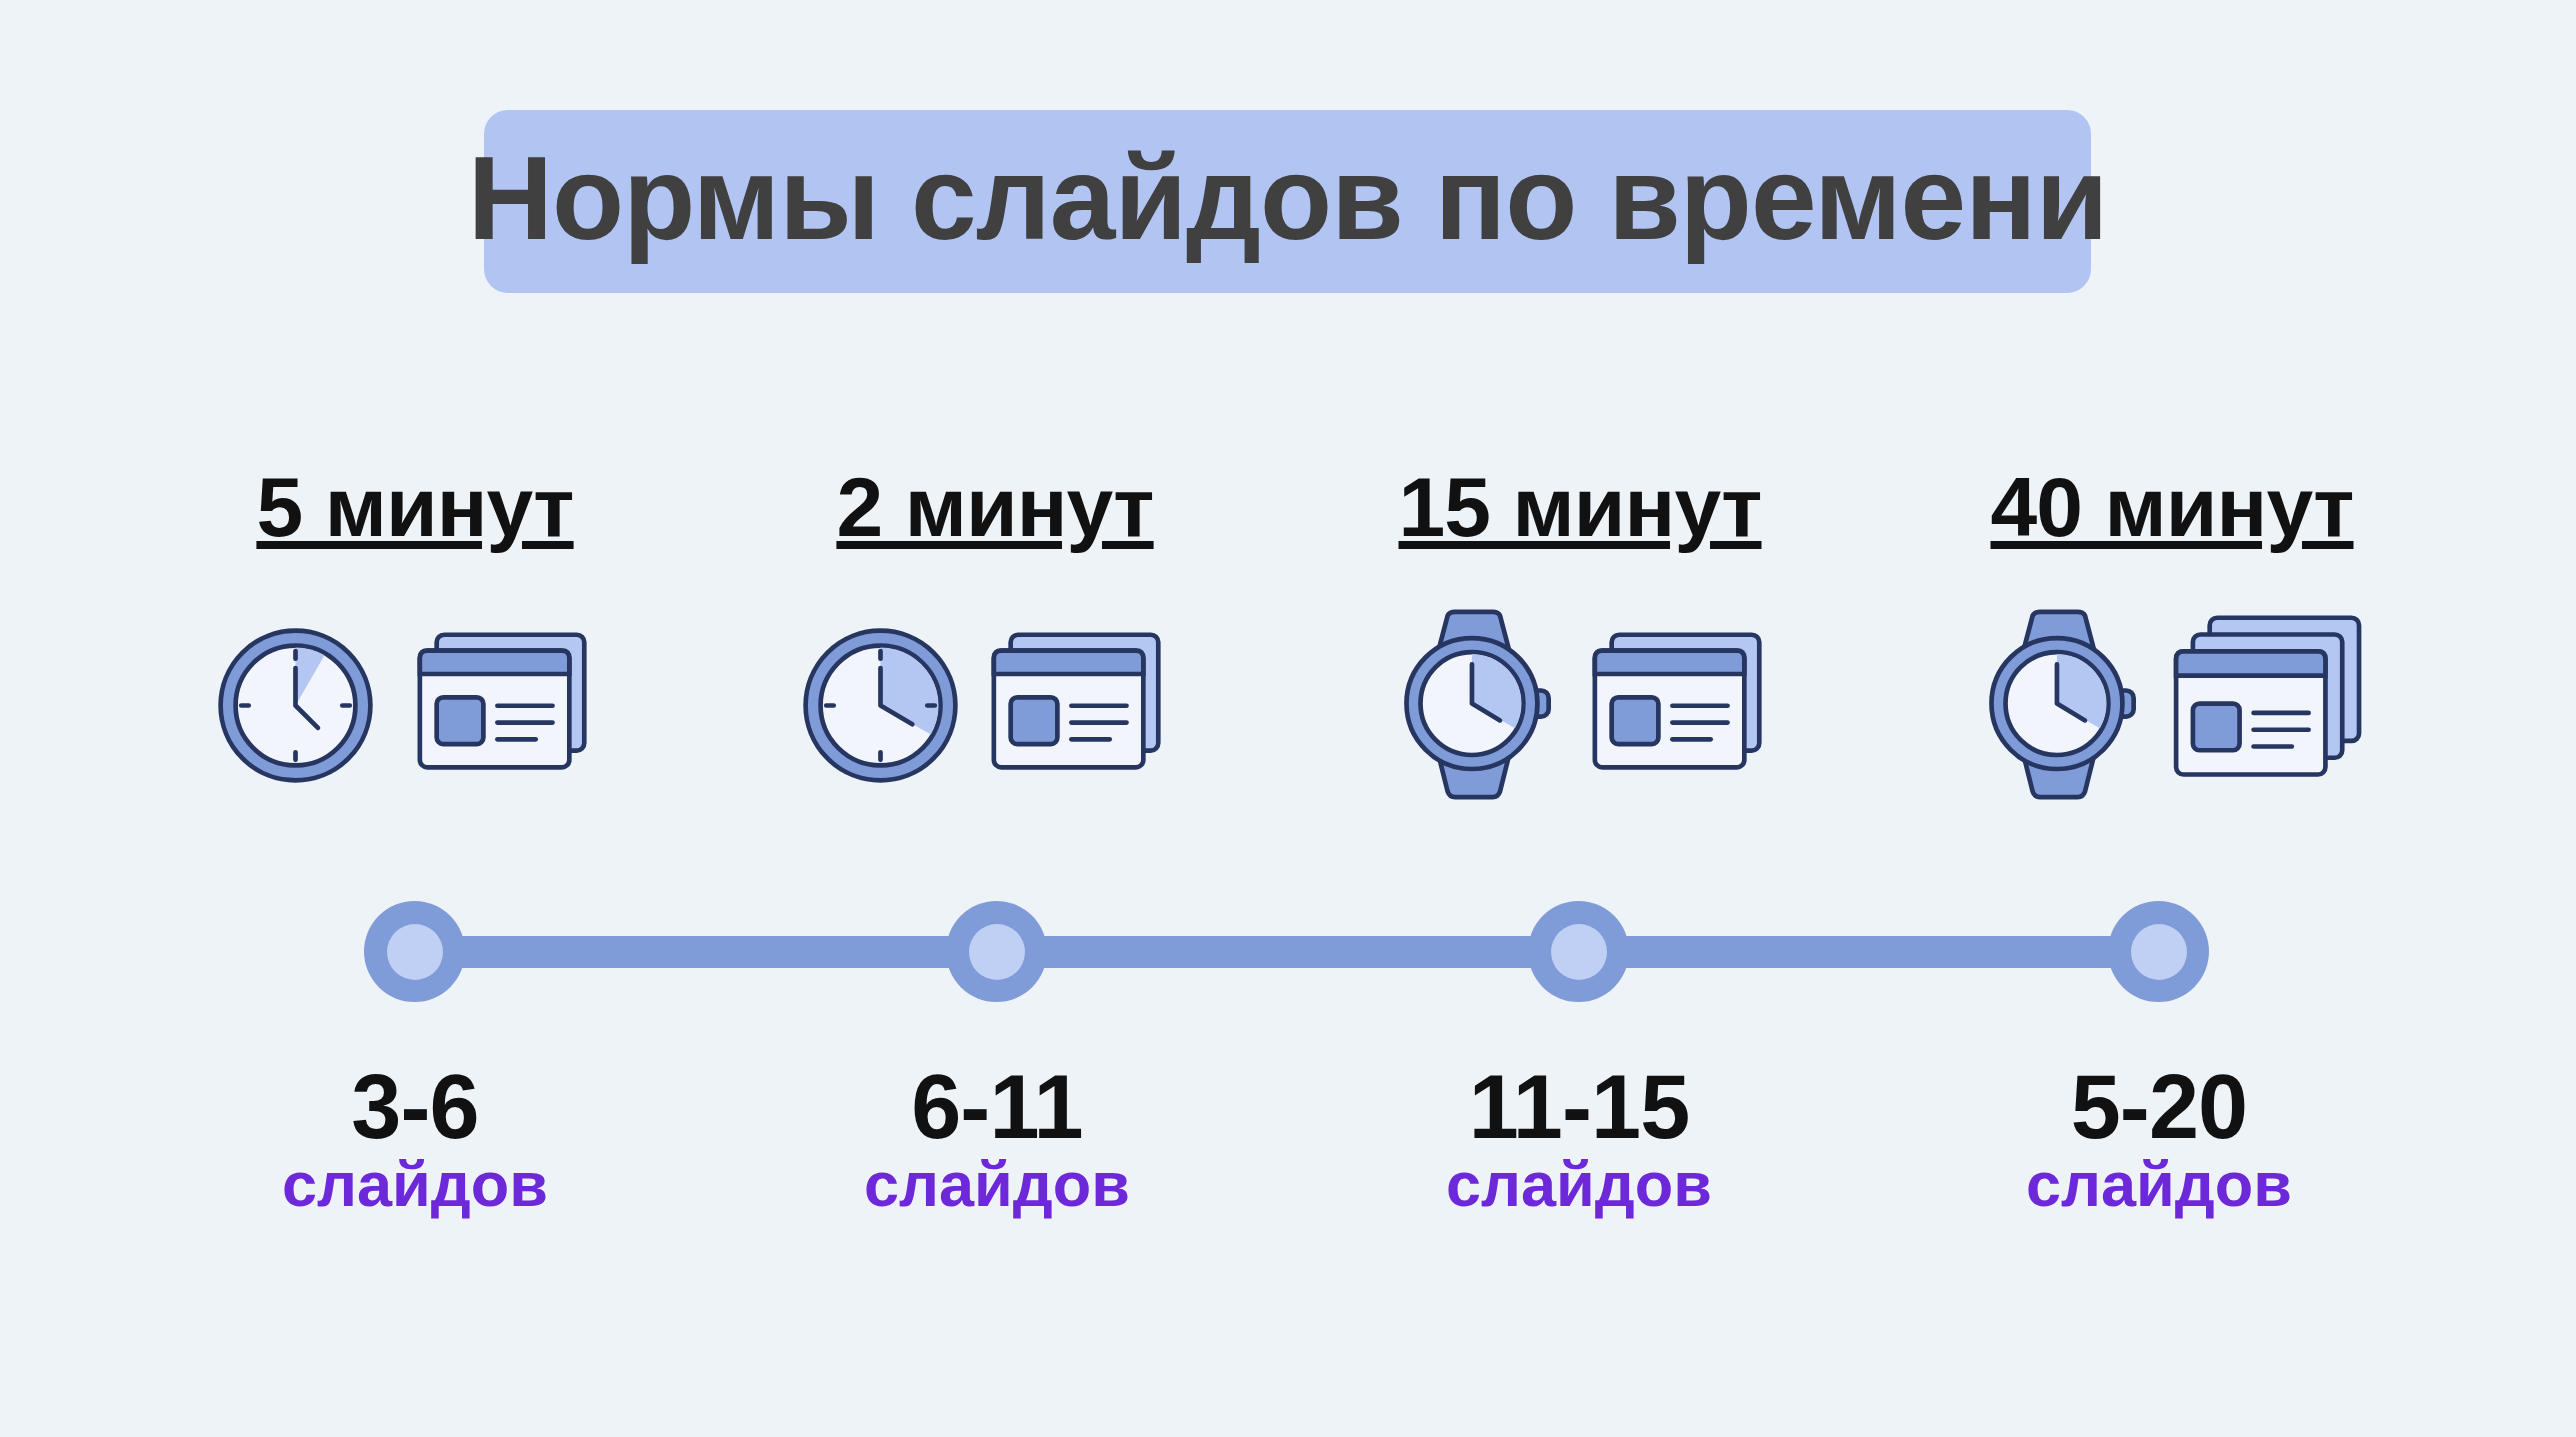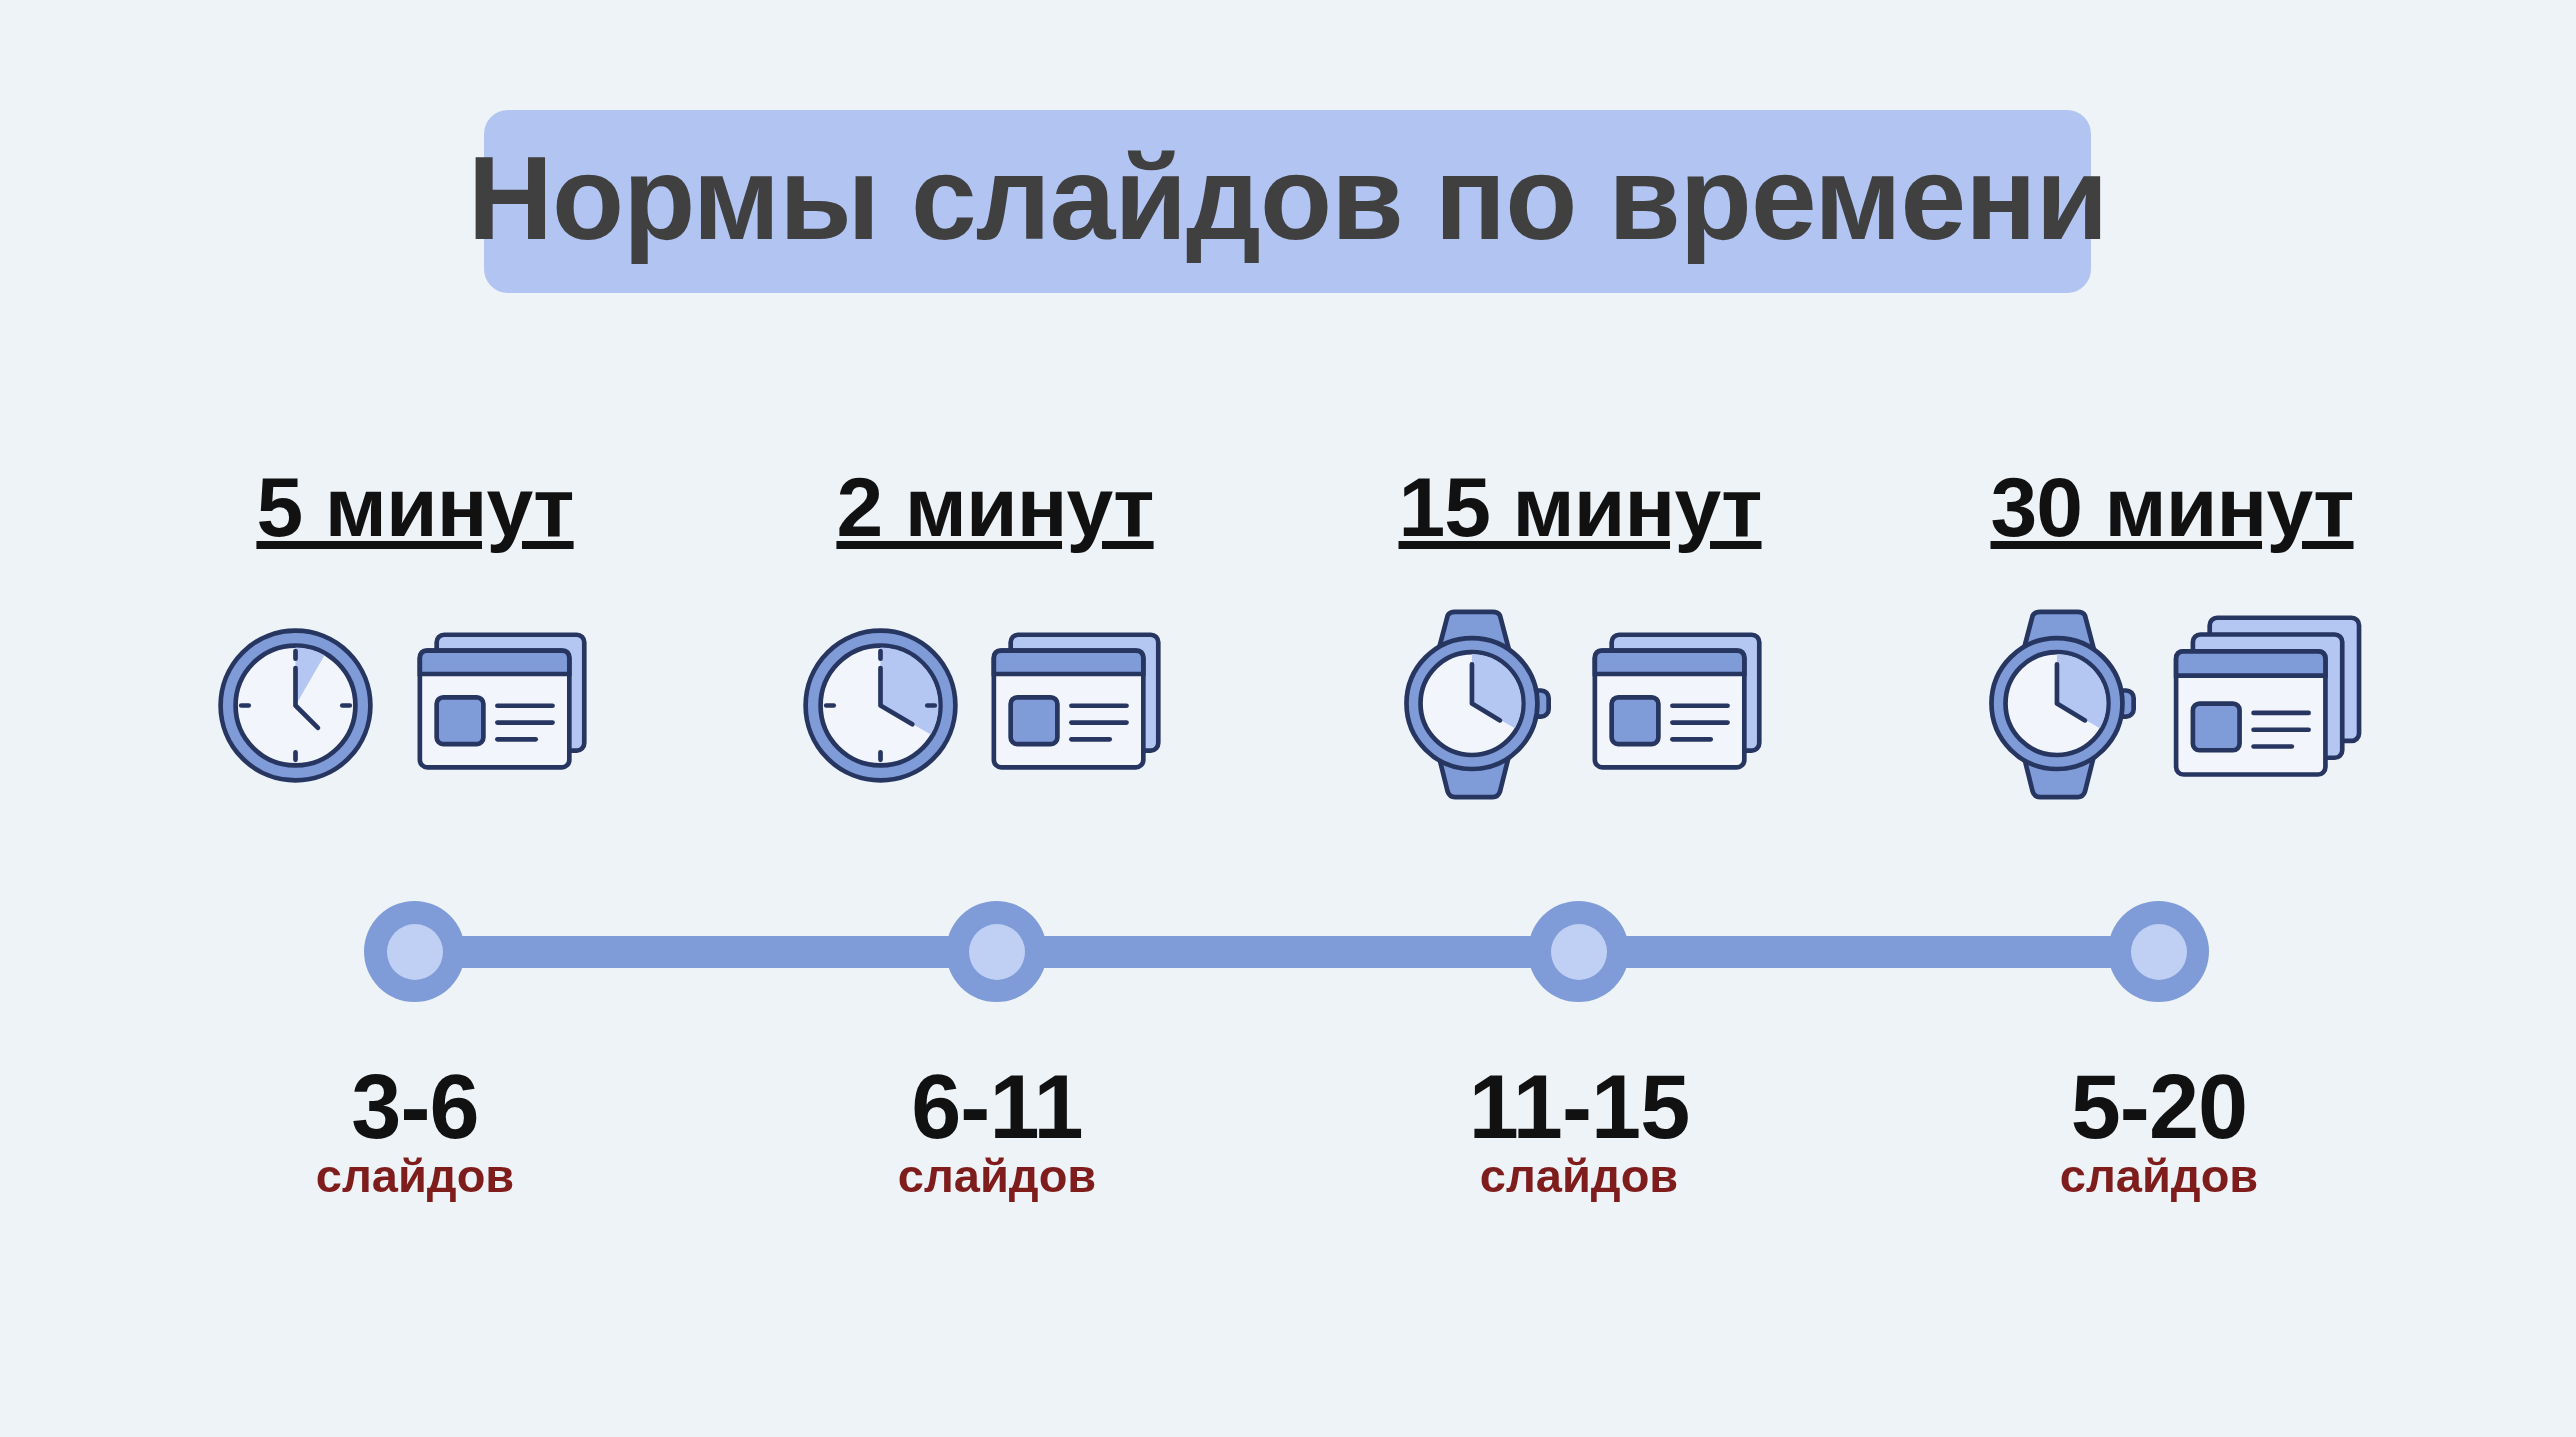--- a/index.html
+++ b/index.html
@@ -33,21 +33,21 @@
     border-radius:50%; background:#7f9bd8;
     display:flex; align-items:center; justify-content:center;
   }
   .node-inner { width:56px; height:56px; border-radius:50%; background:#c0d0f4; }
   .count {
     position:absolute; top:1056px; left:0; width:100%; text-align:center;
     font-weight:700; font-size:90px; color:#111; white-space:nowrap; letter-spacing:-0.9px;
   }
   .unit {
     position:absolute; top:1148px; left:0; width:100%; text-align:center;
-    font-weight:700; font-size:47px; color:#7f1d1d; white-space:nowrap;
+    font-weight:700; font-size:63px; color:#6d28d9; white-space:nowrap;
   }
 </style>
 </head>
 <body>
 
 <div class="title-box">
   <span class="title-text">Нормы слайдов по времени</span>
 </div>
 
 <div class="col" style="left:415px;">
@@ -56,21 +56,21 @@
 
 <div class="col" style="left:995px;">
   <div class="minutes">2 минут</div>
 </div>
 
 <div class="col" style="left:1580px;">
   <div class="minutes">15 минут</div>
 </div>
 
 <div class="col" style="left:2172px;">
-  <div class="minutes">30 минут</div>
+  <div class="minutes">40 минут</div>
 </div>
 
 <svg class="icon" style="left:215px; top:625px;" width="161" height="161" viewBox="0 0 172 172">
   <circle cx="86" cy="86" r="80" fill="#7f9bd8" stroke="#263661" stroke-width="5"></circle>
   <circle cx="86" cy="86" r="64" fill="#f2f5fb" stroke="#263661" stroke-width="5"></circle>
   <path d="M86 86 L86 24 A62 62 0 0 1 117 32.3 Z" fill="#b4c6f2"></path>
   <line x1="86" y1="28" x2="86" y2="36" stroke="#263661" stroke-width="5" stroke-linecap="round"></line>
   <line x1="86" y1="136" x2="86" y2="144" stroke="#263661" stroke-width="5" stroke-linecap="round"></line>
   <line x1="28" y1="86" x2="36" y2="86" stroke="#263661" stroke-width="5" stroke-linecap="round"></line>
   <line x1="136" y1="86" x2="144" y2="86" stroke="#263661" stroke-width="5" stroke-linecap="round"></line>

